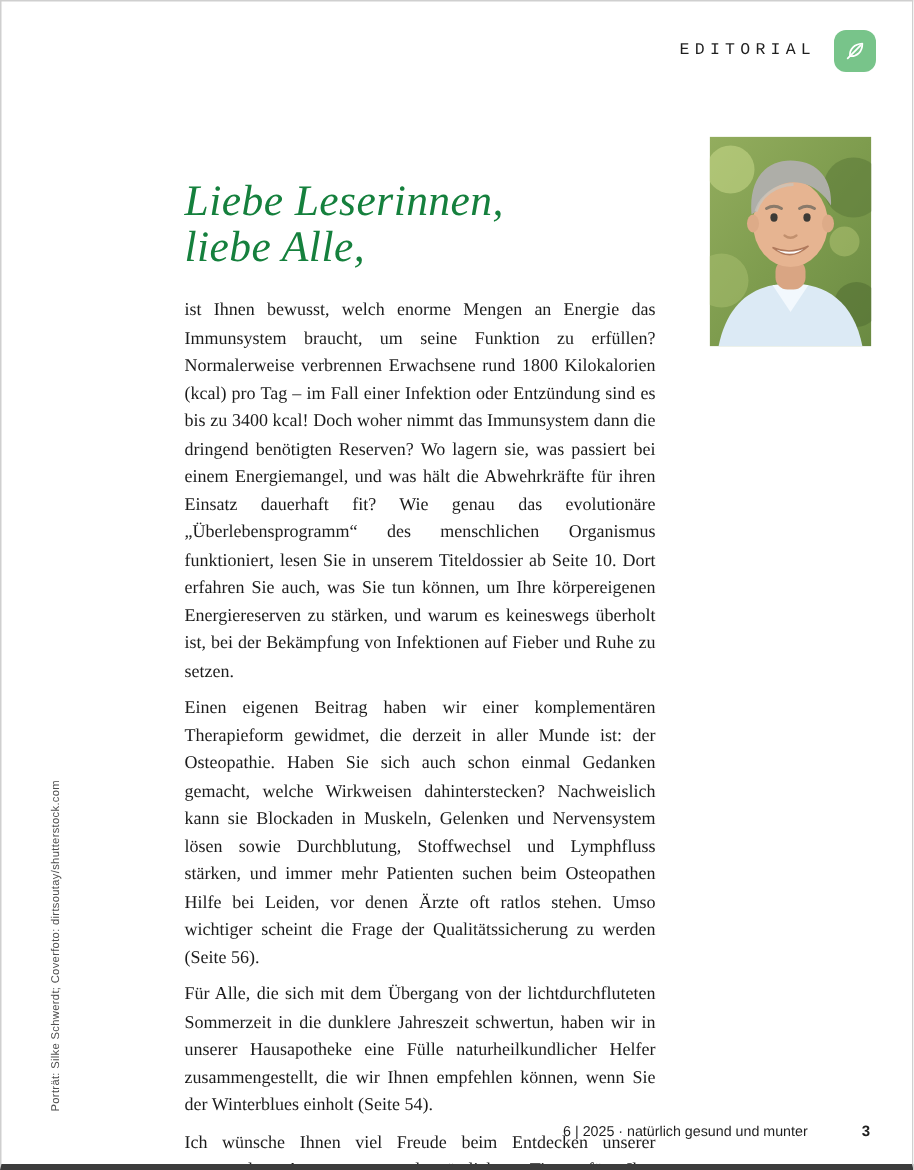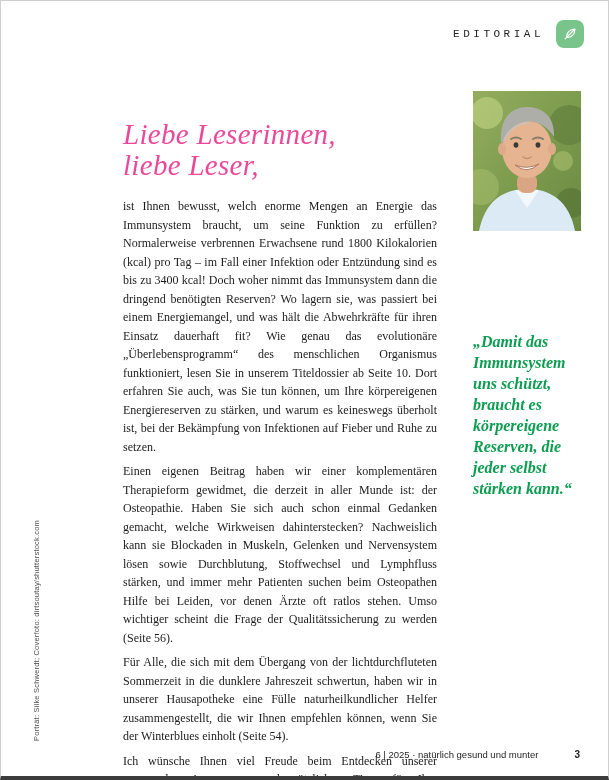--- a/index.html
+++ b/index.html
@@ -26,21 +26,21 @@
   }
   .leaf-badge svg{display:block;}
   
   .main{
     position:absolute; left:122px; top:118px; width:330px; color:#1b1b1b;
   }
   .headline{
     margin:0 0 0 0;
     font-style:italic; font-weight:normal;
     font-size:29px; line-height:31px;
-    color:#ec4899; letter-spacing:0.3px;
+    color:#15803d; letter-spacing:0.3px;
   }
   .body-copy p{
     margin:0 16px 6px 0;
     font-size:12px; line-height:18.5px;
     text-align:justify;
   }
   .body-copy{margin-top:16px;}
   
   .portrait{
     position:absolute; left:472px; top:90px; width:108px; height:140px; overflow:hidden;
@@ -111,33 +111,32 @@
       <path d="M38 48 Q43 45 48 48" fill="none" stroke="#8a7a6a" stroke-width="2" stroke-linecap="round"></path>
       <path d="M60 48 Q65 45 70 48" fill="none" stroke="#8a7a6a" stroke-width="2" stroke-linecap="round"></path>
       <ellipse cx="43" cy="54" rx="2.4" ry="2.8" fill="#3c3a36"></ellipse>
       <ellipse cx="65" cy="54" rx="2.4" ry="2.8" fill="#3c3a36"></ellipse>
       <path d="M50 66 Q54 69 58 66" fill="none" stroke="#c2906e" stroke-width="1.5" stroke-linecap="round"></path>
       <path d="M42 74 Q54 84 66 73 Q54 79 42 74 Z" fill="#fdfdfd" stroke="#b0795c" stroke-width="1"></path>
     </svg>
   </div>
 
   <div class="main">
-    <h1 class="headline"><span>Liebe Leserinnen,</span><br><span>liebe Leser,</span></h1>
+    <h1 class="headline"><span>Liebe Leserinnen,</span><br><span>liebe Alle,</span></h1>
 
     <div class="body-copy">
       <p>ist Ihnen bewusst, welch enorme Mengen an Energie das Immunsystem braucht, um seine Funktion zu erfüllen? Normalerweise verbrennen Erwachsene rund 1800 Kilokalorien (kcal) pro Tag – im Fall einer Infektion oder Entzündung sind es bis zu 3400 kcal! Doch woher nimmt das Immunsystem dann die dringend benötigten Reserven? Wo lagern sie, was passiert bei einem Energiemangel, und was hält die Abwehrkräfte für ihren Einsatz dauerhaft fit? Wie genau das evolutionäre „Überlebensprogramm“ des menschlichen Organismus funktioniert, lesen Sie in unserem Titeldossier ab Seite 10. Dort erfahren Sie auch, was Sie tun können, um Ihre körpereigenen Energiereserven zu stärken, und warum es keineswegs überholt ist, bei der Bekämpfung von Infektionen auf Fieber und Ruhe zu setzen.</p>
       <p>Einen eigenen Beitrag haben wir einer komplementären Therapieform gewidmet, die derzeit in aller Munde ist: der Osteopathie. Haben Sie sich auch schon einmal Gedanken gemacht, welche Wirkweisen dahinterstecken? Nachweislich kann sie Blockaden in Muskeln, Gelenken und Nervensystem lösen sowie Durchblutung, Stoffwechsel und Lymphfluss stärken, und immer mehr Patienten suchen beim Osteopathen Hilfe bei Leiden, vor denen Ärzte oft ratlos stehen. Umso wichtiger scheint die Frage der Qualitätssicherung zu werden (Seite 56).</p>
       <p>Für Alle, die sich mit dem Übergang von der lichtdurchfluteten Sommerzeit in die dunklere Jahreszeit schwertun, haben wir in unserer Hausapotheke eine Fülle naturheilkundlicher Helfer zusammengestellt, die wir Ihnen empfehlen können, wenn Sie der Winterblues einholt (Seite 54).</p>
       <p>Ich wünsche Ihnen viel Freude beim Entdecken unserer spannenden Anregungen und nützlichen Tipps für Ihre Gesundheit in dieser Ausgabe.</p>
 
     </div>
 
   </div>
 
-  <div class="pull-quote">„Damit das Immunsystem uns schützt, braucht es körpereigene Reserven, die jeder selbst stärken kann.“</div>
 
   <div class="photo-credit">Porträt: Silke Schwerdt; Coverfoto: dirtsoutay/shutterstock.com</div>
 
   <div class="footer">
     <span>6 | 2025 · natürlich gesund und munter</span>
     <span class="page-number">3</span>
   </div>
 
 </div>
 

